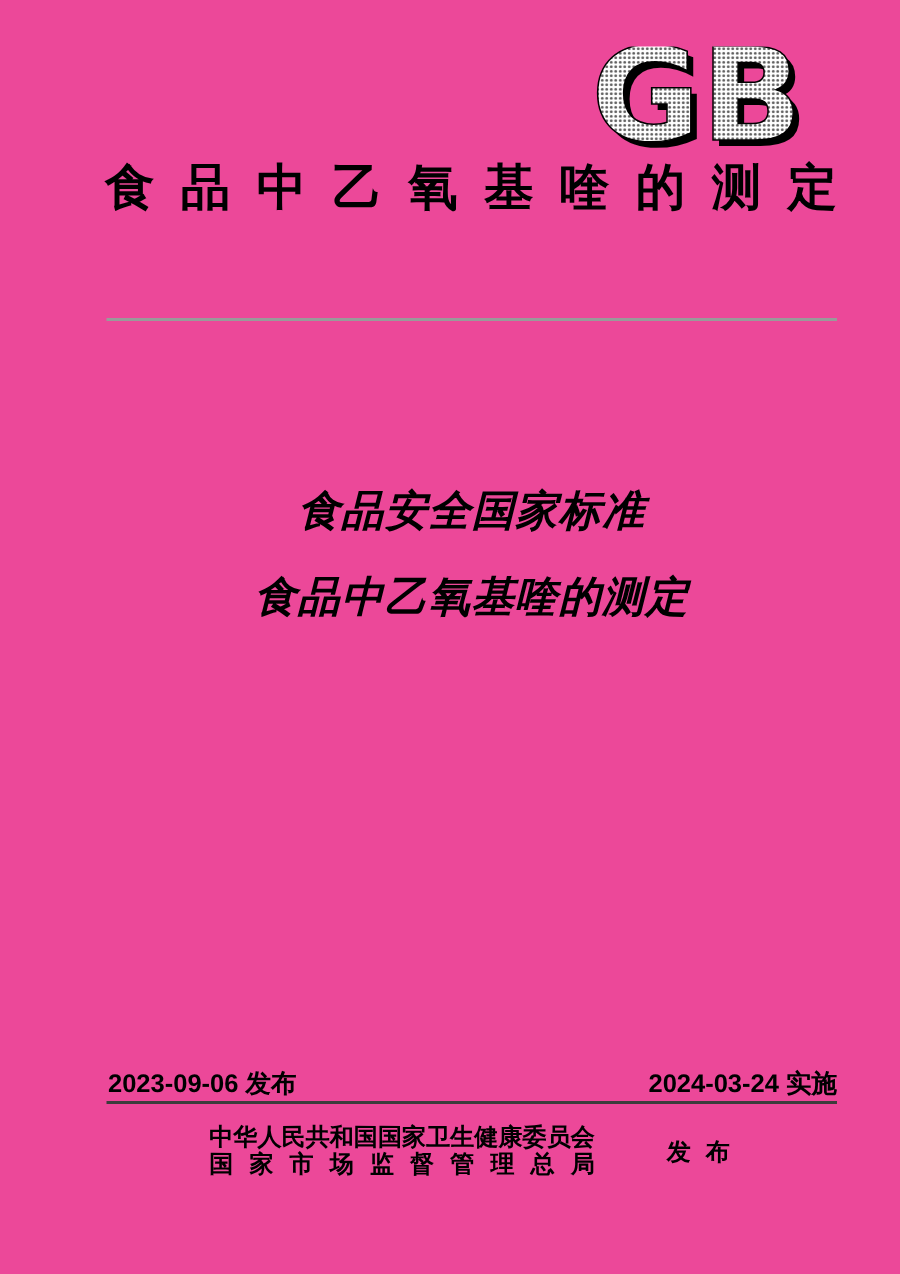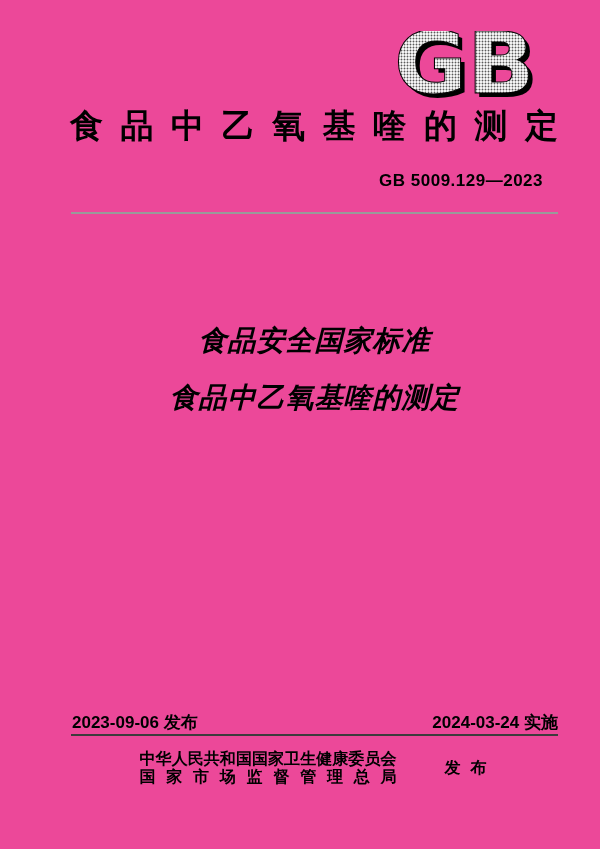--- a/index.html
+++ b/index.html
@@ -132,21 +132,20 @@
         <rect width="3" height="3" fill="#ffffff"></rect>
         <circle cx="1.5" cy="1.5" r="0.95" fill="#5a5a5a"></circle>
       </pattern>
     </defs>
     <text x="4" y="66" textLength="141" lengthAdjust="spacingAndGlyphs" fill="#000000">GB</text>
     <text x="0" y="62" textLength="141" lengthAdjust="spacingAndGlyphs" fill="url(#halftone)" stroke="#000000" stroke-width="1">GB</text>
   </svg>
 
   <h1 class="heading">食品中乙氧基喹的测定</h1>
 
-  <div class="std-number">GB 5009.129—2023</div>
 
   <div class="rule top-rule"></div>
 
   <div class="title-block">
     <div class="title-line">食品安全国家标准</div>
     <div class="title-line">食品中乙氧基喹的测定</div>
   </div>
 
   <div class="dates-row">
     <span class="issue-date">2023-09-06 发布</span>

